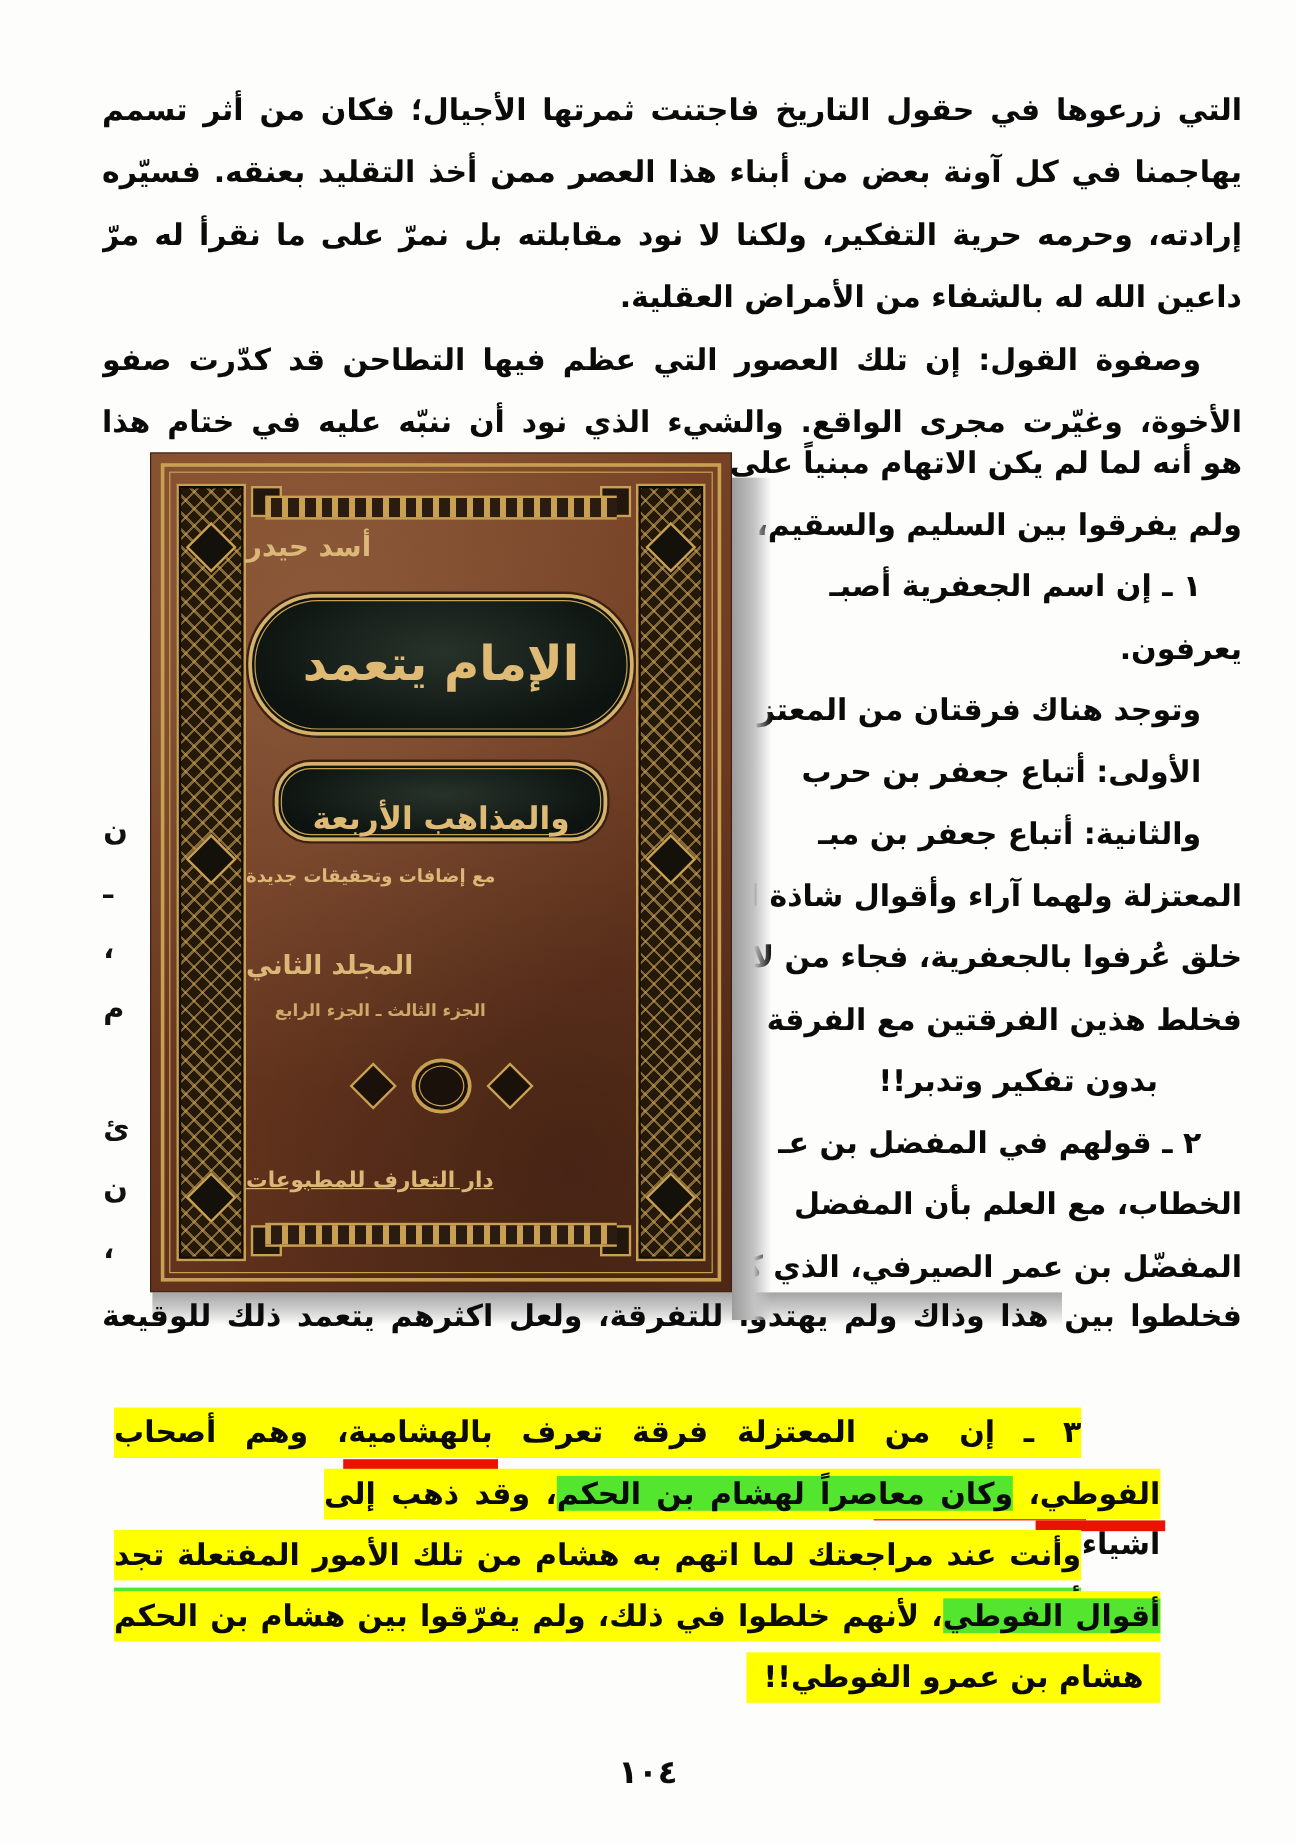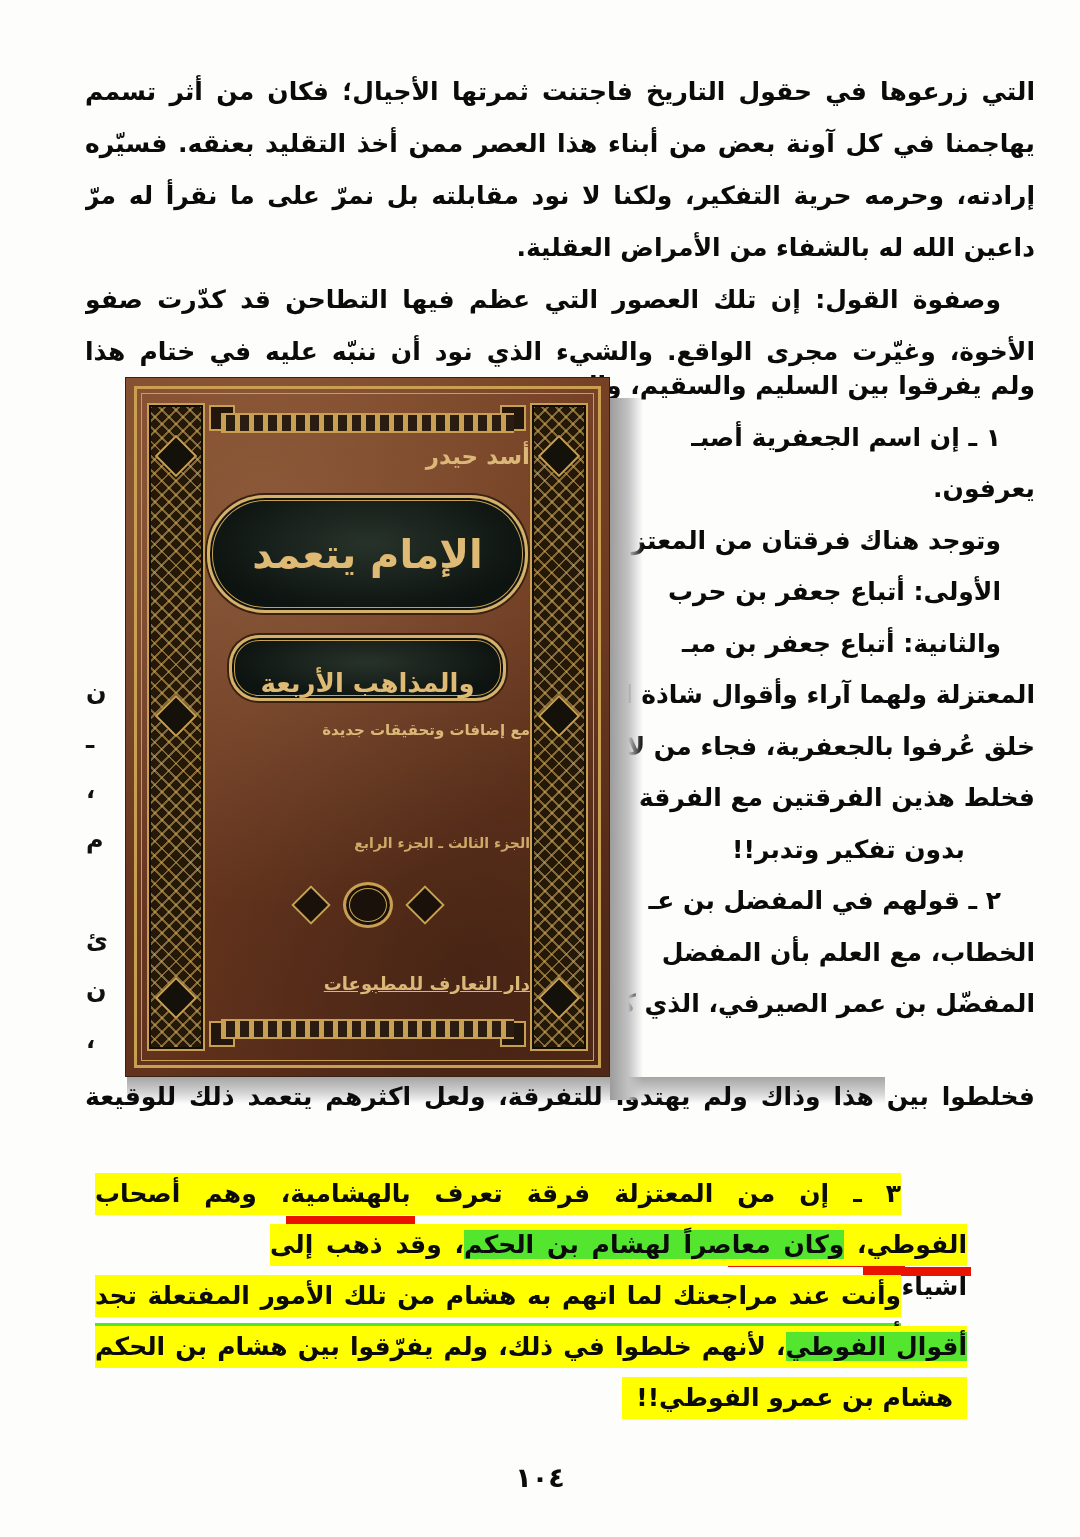--- a/index.html
+++ b/index.html
@@ -49,21 +49,21 @@
       repeating-linear-gradient(-45deg, rgba(209,168,88,.55) 0 2px, transparent 2px 10px),
       #241808;
     box-shadow:inset 0 0 0 2px #120c06;
   }
   .col.l{left:22px;} .col.r{right:22px;}
   .dmd{position:absolute;left:50%;width:26px;height:26px;transform:translateX(-50%) rotate(45deg);
        background:#14100a;border:2px solid #c9a051;}
   .band{position:absolute;left:96px;right:96px;height:16px;
     background:repeating-linear-gradient(90deg,#c9a051 0 5px,#2a1c10 5px 14px);
     border-top:2px solid #c9a051;border-bottom:2px solid #c9a051;}
-  .ctext{position:absolute;left:80px;right:80px;text-align:right;color:#dcb878;}
+  .ctext{position:absolute;left:80px;right:92px;text-align:left;color:#dcb878;}
   .cart{
     position:absolute;border:3px solid #d6b169;
     background:radial-gradient(ellipse at 50% 40%, #27332a 0%, #0d1310 75%);
     box-shadow:inset 0 0 0 2px #0d1310, inset 0 0 0 3px #c9a051, 0 0 0 2px #3a2213;
     display:flex;align-items:center;justify-content:center;color:#dfba74;
   }
   .medal{position:absolute;left:0;right:0;top:505px;height:46px;display:flex;align-items:center;justify-content:center;gap:18px;}
   .medal .md{width:24px;height:24px;transform:rotate(45deg);background:#1a120a;border:2px solid #c9a051;}
   .medal .mc{width:44px;height:40px;border-radius:50%;background:#1a120a;border:3px solid #c9a051;box-shadow:inset 0 0 0 3px #1a120a, inset 0 0 0 4px #c9a051;}
   
@@ -80,20 +80,21 @@
     <div class="tline just">إرادته، وحرمه حرية التفكير، ولكنا لا نود مقابلته بل نمرّ على ما نقرأ له مرّ الكرام،</div>
     <div class="tline">داعين الله له بالشفاء من الأمراض العقلية.</div>
   </div>
 
   <div class="tblock" style="top:274px;">
     <div class="tline just ind1">وصفوة القول: إن تلك العصور التي عظم فيها التطاحن قد كدّرت صفو</div>
     <div class="tline just">الأخوة، وغيّرت مجرى الواقع. والشيء الذي نود أن ننبّه عليه في ختام هذا العرض:</div>
   </div>
 
   <div class="tblock" style="top:360px;">
+    <div class="mline">هو أنه لما لم يكن الاتهام مبنياً على</div>
     <div class="mline">ولم يفرقوا بين السليم والسقيم، والد</div>
     <div class="mline ind1">١ ـ إن اسم الجعفرية أصبـ</div>
     <div class="mline">يعرفون.</div>
     <div class="mline ind1">وتوجد هناك فرقتان من المعتز</div>
     <div class="mline ind1">الأولى: أتباع جعفر بن حرب</div>
     <div class="mline ind1">والثانية: أتباع جعفر بن مبـ</div>
     <div class="mline">المعتزلة ولهما آراء وأقوال شاذة اشتـ</div>
     <div class="mline">خلق عُرفوا بالجعفرية، فجاء من لا</div>
     <div class="mline">فخلط هذين الفرقتين مع الفرقة الجـ</div>
     <div class="mline ind2">بدون تفكير وتدبر!!</div>
@@ -153,21 +154,22 @@
 
     <div class="cart" style="top:118px;left:82px;right:82px;height:112px;border-radius:58px;">
       <span style="font-size:40px;">الإمام يتعمد</span>
     </div>
 
     <div class="cart" style="top:258px;left:104px;right:104px;height:60px;border-radius:30px;align-items:flex-end;">
       <span style="font-size:26px;">والمذاهب الأربعة</span>
     </div>
 
     <div class="ctext" style="top:344px;font-size:15px;">مع إضافات وتحقيقات جديدة</div>
-    <div class="ctext" style="top:458px;font-size:14px;color:#cfa968;">الجزء الثالث ـ الجزء الرابع</div>
+    <div class="ctext" style="top:416px;font-size:22px;">المجلد الثاني</div>
+    <div class="ctext" style="top:458px;font-size:14px;color:#cfa968;padding-left:24px;">الجزء الثالث ـ الجزء الرابع</div>
 
     <div class="medal">
       <div class="md"></div>
       <div class="mc"></div>
       <div class="md"></div>
     </div>
 
     <div class="ctext" style="top:596px;font-size:18px;text-decoration:underline;">دار التعارف للمطبوعات</div>
   </div>
 

